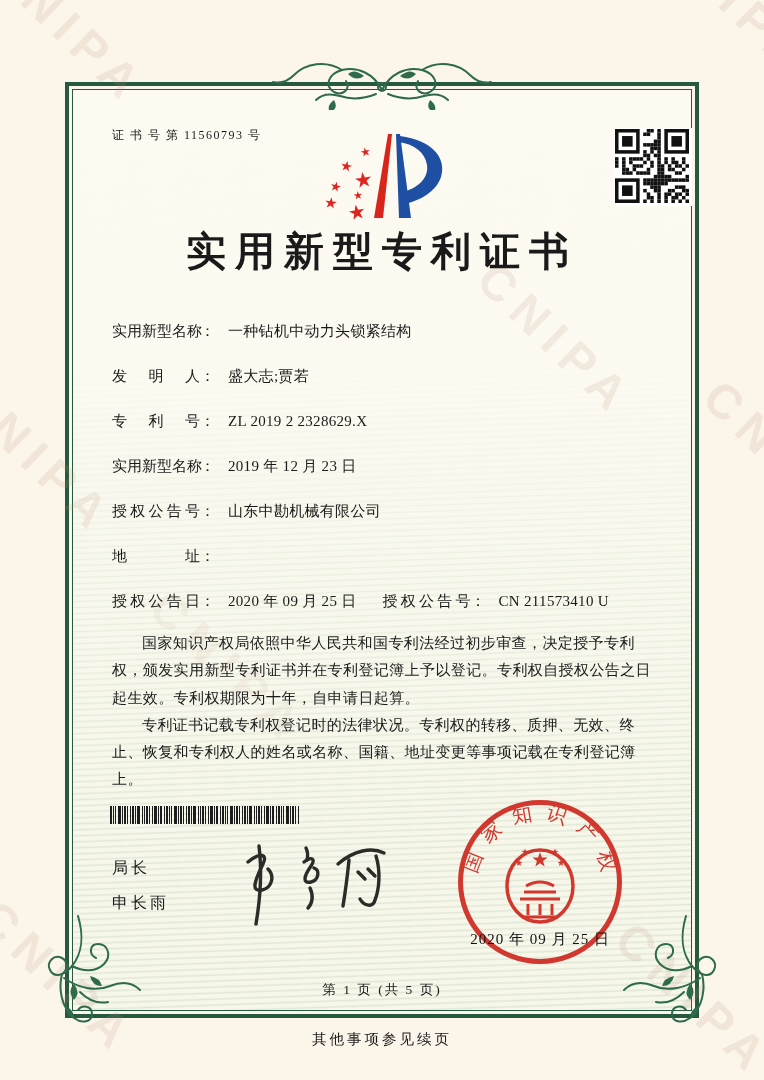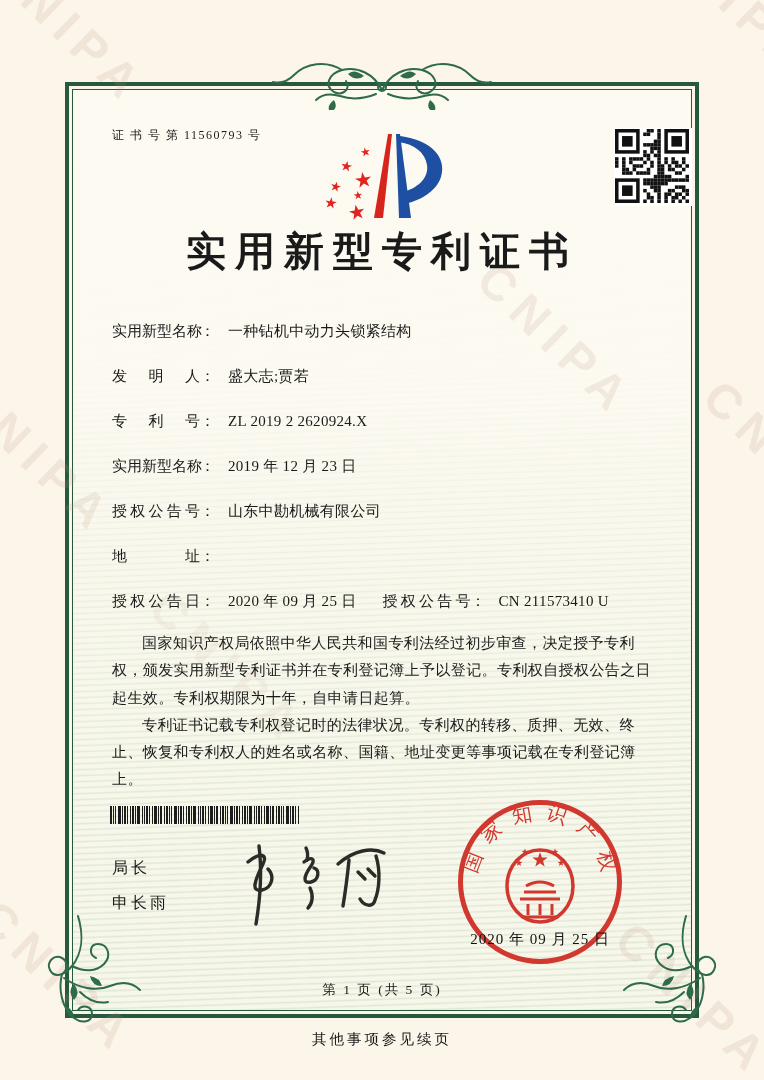--- a/index.html
+++ b/index.html
@@ -291,21 +291,21 @@
     <span class="val">一种钻机中动力头锁紧结构</span>
   </div>
   <div class="row">
     <span class="lbl">发明人</span>
       <span>：</span>
     <span class="val">盛大志;贾若</span>
   </div>
   <div class="row">
     <span class="lbl">专利号</span>
       <span>：</span>
-    <span class="val">ZL 2019 2 2620924.X</span>
+    <span class="val">ZL 2019 2 2328629.X</span>
   </div>
   <div class="row">
     <span class="lbl">实用新型名称</span>
       <span>：</span>
     <span class="val">2019 年 12 月 23 日</span>
   </div>
   <div class="row">
     <span class="lbl">授权公告号</span>
       <span>：</span>
     <span class="val">山东中勘机械有限公司</span>

